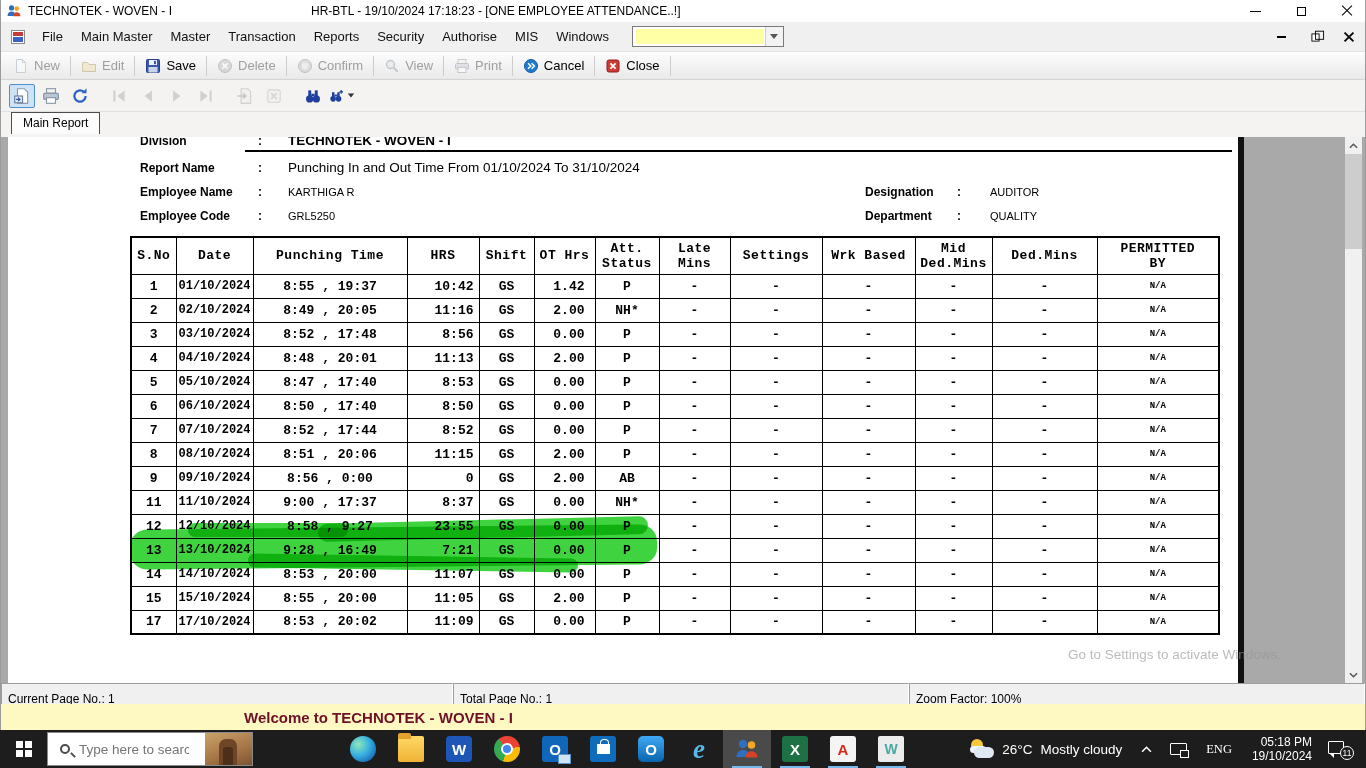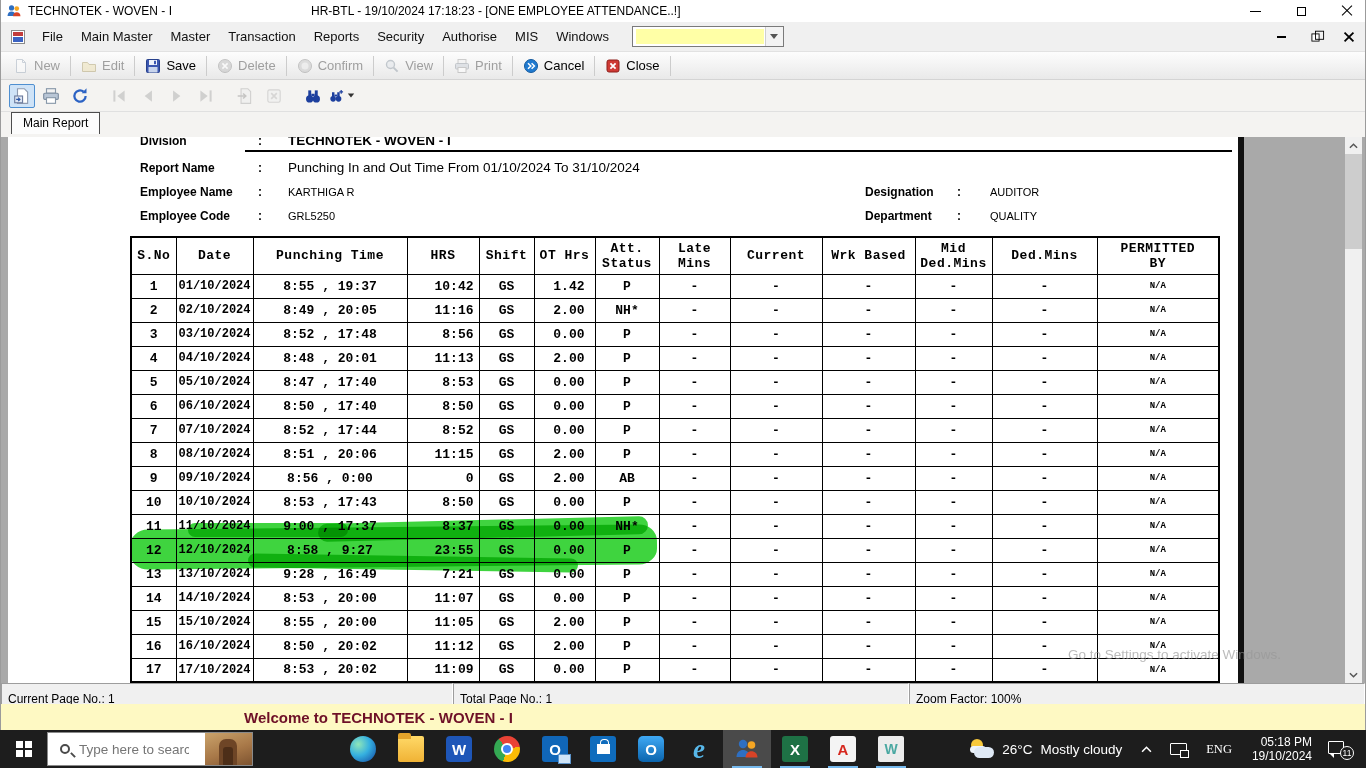--- a/index.html
+++ b/index.html
@@ -461,21 +461,21 @@
               <th>S.No</th>
               <th>Date</th>
               <th>Punching Time</th>
               <th>HRS</th>
               <th>Shift</th>
               <th>OT Hrs</th>
               <th>Att.
 Status</th>
               <th>Late
 Mins</th>
-              <th>Current</th>
+              <th>Settings</th>
               <th>Wrk Based</th>
               <th>Mid
 Ded.Mins</th>
               <th>Ded.Mins</th>
               <th>PERMITTED
 BY</th>
             </tr>
           </thead>
         <tbody>
             <tr>
@@ -607,35 +607,20 @@
               <td class="c5">2.00</td>
               <td class="c6">AB</td>
               <td class="c7">-</td>
               <td class="c8">-</td>
               <td class="c9">-</td>
               <td class="c10">-</td>
               <td class="c11">-</td>
               <td class="c12">N/A</td>
             </tr>
             <tr>
-              <td class="c0">10</td>
-              <td class="c1">10/10/2024</td>
-              <td class="c2">8:53 , 17:43</td>
-              <td class="c3">8:50</td>
-              <td class="c4">GS</td>
-              <td class="c5">0.00</td>
-              <td class="c6">P</td>
-              <td class="c7">-</td>
-              <td class="c8">-</td>
-              <td class="c9">-</td>
-              <td class="c10">-</td>
-              <td class="c11">-</td>
-              <td class="c12">N/A</td>
-            </tr>
-            <tr>
               <td class="c0">11</td>
               <td class="c1">11/10/2024</td>
               <td class="c2">9:00 , 17:37</td>
               <td class="c3">8:37</td>
               <td class="c4">GS</td>
               <td class="c5">0.00</td>
               <td class="c6">NH*</td>
               <td class="c7">-</td>
               <td class="c8">-</td>
               <td class="c9">-</td>
@@ -686,35 +671,20 @@
               <td class="c9">-</td>
               <td class="c10">-</td>
               <td class="c11">-</td>
               <td class="c12">N/A</td>
             </tr>
             <tr>
               <td class="c0">15</td>
               <td class="c1">15/10/2024</td>
               <td class="c2">8:55 , 20:00</td>
               <td class="c3">11:05</td>
-              <td class="c4">GS</td>
-              <td class="c5">2.00</td>
-              <td class="c6">P</td>
-              <td class="c7">-</td>
-              <td class="c8">-</td>
-              <td class="c9">-</td>
-              <td class="c10">-</td>
-              <td class="c11">-</td>
-              <td class="c12">N/A</td>
-            </tr>
-            <tr>
-              <td class="c0">16</td>
-              <td class="c1">16/10/2024</td>
-              <td class="c2">8:50 , 20:02</td>
-              <td class="c3">11:12</td>
               <td class="c4">GS</td>
               <td class="c5">2.00</td>
               <td class="c6">P</td>
               <td class="c7">-</td>
               <td class="c8">-</td>
               <td class="c9">-</td>
               <td class="c10">-</td>
               <td class="c11">-</td>
               <td class="c12">N/A</td>
             </tr>

